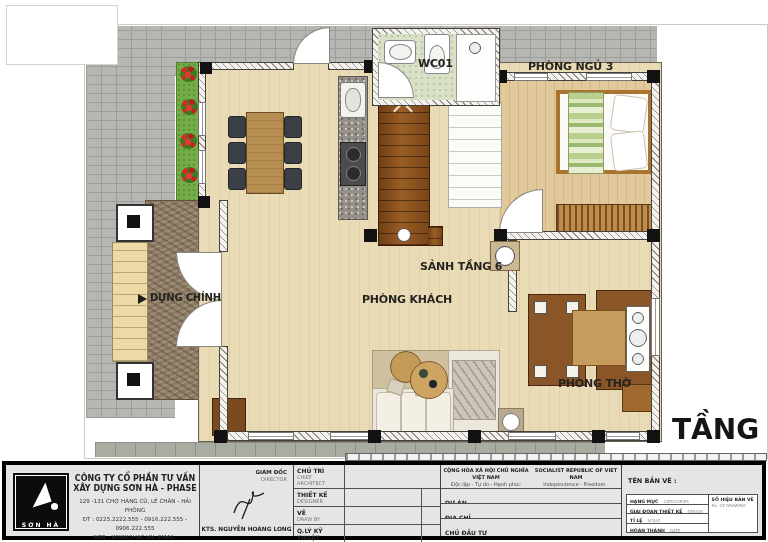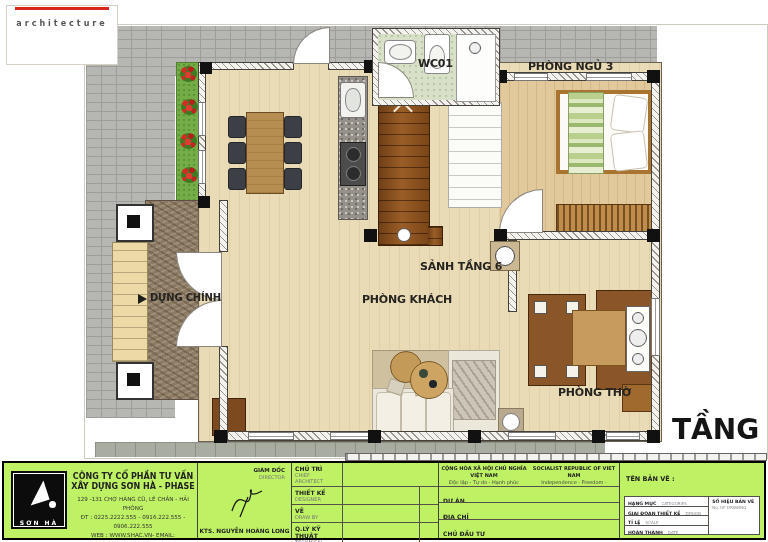--- a/index.html
+++ b/index.html
@@ -217,33 +217,30 @@
   <div class="abs" style="left:456px;top:34px;width:38px;height:66px;background:#fdfdfb;border:1px solid #999;"></div>
   <div class="abs" style="left:469px;top:42px;width:10px;height:10px;border-radius:50%;border:1px solid #555;background:#eee;"></div>
   <div class="abs arc" style="left:378px;top:62px;width:36px;height:36px;border-radius:0 100% 0 0;"></div>
 
   <div class="abs rlabel" style="left:418px;top:57px;font-size:11px;">WC01</div>
   <div class="abs rlabel" style="left:528px;top:60px;font-size:11px;">PHÒNG NGỦ 3</div>
   <div class="abs rlabel" style="left:420px;top:260px;font-size:11px;">SẢNH TẦNG 6</div>
   <div class="abs rlabel" style="left:362px;top:293px;font-size:11px;">PHÒNG KHÁCH</div>
   <div class="abs" style="left:138px;top:294px;width:0;height:0;border-top:5px solid transparent;border-bottom:5px solid transparent;border-left:9px solid #1d1d1b;"></div>
   <div class="abs rlabel" style="left:150px;top:292px;font-size:10px;">DỰNG CHÍNH</div>
-  <div class="abs rlabel" style="left:558px;top:386px;font-size:11px;">PHÒNG THỜ</div>
+  <div class="abs rlabel" style="left:558px;top:377px;font-size:11px;">PHÒNG THỜ</div>
 
   <div class="abs rlabel" style="left:672px;top:413px;font-size:28px;font-weight:800;letter-spacing:0px;color:#151515;">TẦNG 1</div>
 
   <div class="abs" style="left:6px;top:5px;width:110px;height:58px;background:#fff;border:1px solid #d8d2c6;text-align:center;">
-    <div style="margin:1px 8px 0 8px;border-top:3px solid #d8281c;padding-top:1px;">
-      <span style="font-size:8px;font-weight:700;letter-spacing:3px;color:#555;">architecture</span>
-    </div>
   </div>
 
   <div class="abs" style="left:345px;top:453px;width:420px;height:6px;border:1px solid #666;background:repeating-linear-gradient(90deg,#999 0 2px,#f4f2ee 2px 12px);"></div>
 
-  <div class="abs tb" style="left:2px;top:461px;width:764px;height:79px;border:2px solid #000000;background:#bef264;display:flex;">
+  <div class="abs tb" style="left:2px;top:461px;width:764px;height:79px;border:4px solid #000000;background:#e5e5e5;display:flex;">
 
     <div class="tb tb-line" style="width:194px;position:relative;">
       <div class="abs" style="left:7px;top:8px;width:56px;height:58px;background:#0c0c0c;">
         <div class="abs" style="left:2px;top:2px;right:2px;bottom:2px;border:1px solid #fff;"></div>
         <div class="abs" style="left:16px;top:12px;width:0;height:0;border-bottom:20px solid #fff;border-left:20px solid transparent;transform:rotate(-18deg);"></div>
         <div class="abs" style="left:38px;top:30px;width:7px;height:7px;border-radius:50%;background:#fff;"></div>
         <div class="abs" style="left:0;right:0;bottom:3px;text-align:center;color:#fff;font-size:6px;letter-spacing:2px;font-weight:700;">SƠN HÀ</div>
       </div>
       <div class="abs" style="left:66px;top:9px;width:126px;text-align:center;">
         <div style="font-weight:800;font-size:8px;line-height:10px;">CÔNG TY CỔ PHẦN TƯ VẤN</div>

